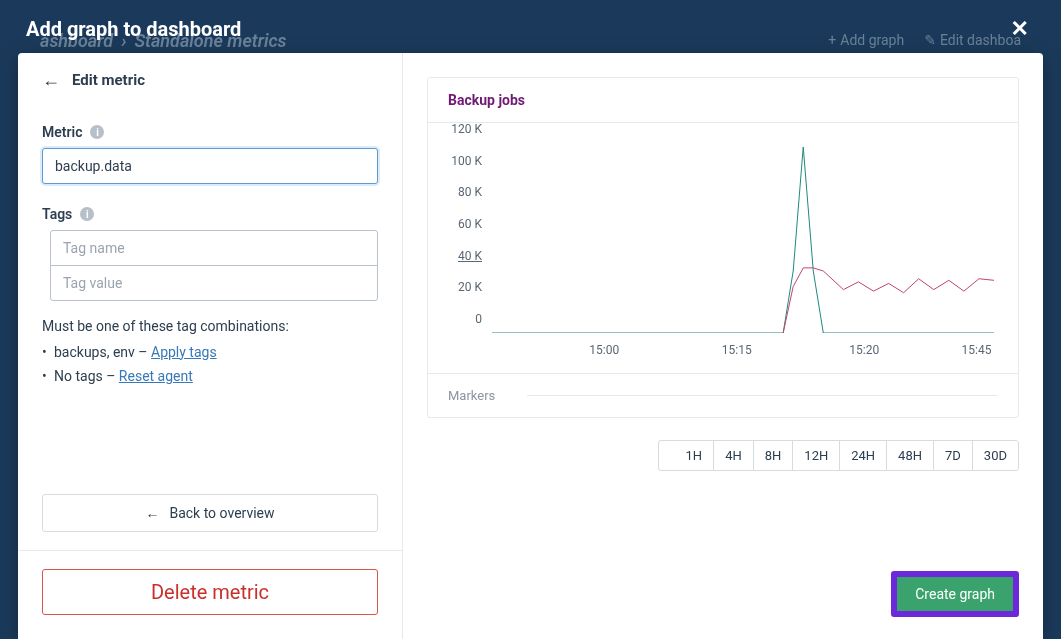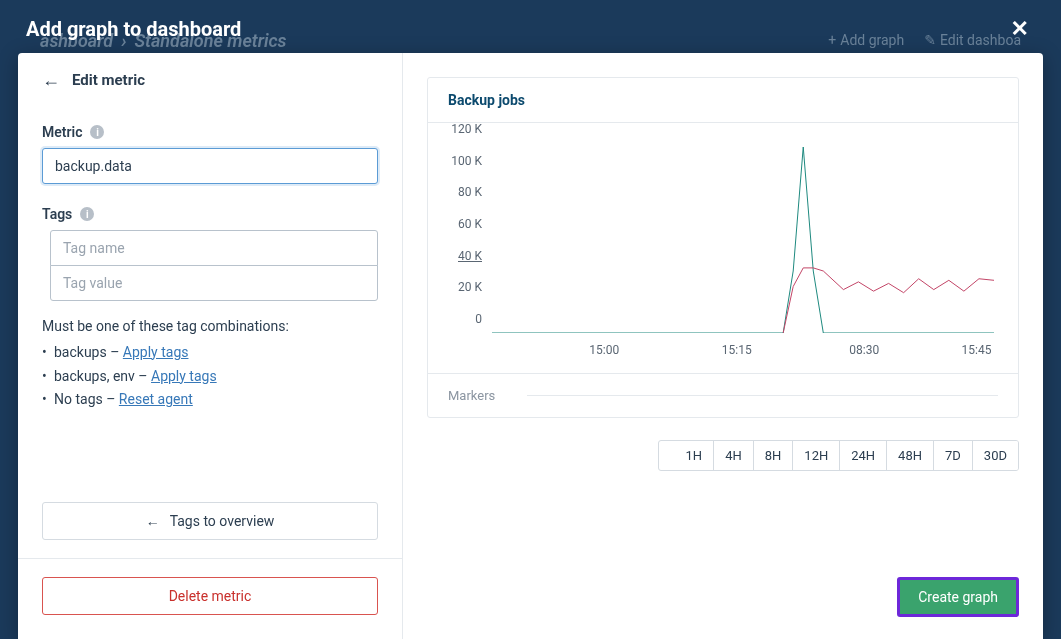--- a/index.html
+++ b/index.html
@@ -44,46 +44,46 @@
 .tag-combos { font-size: 14px; color: #2c3e50; line-height: 1.7; }
 .tag-combos .intro { margin-bottom: 2px; }
 .tag-combos li { list-style: none; padding-left: 12px; position: relative; }
 .tag-combos li::before { content: "•"; position: absolute; left: 0; color: #2c3e50; }
 .link { color: #3778b8; text-decoration: underline; cursor: pointer; }
 
 .overview-row { padding: 12px 24px 18px 24px; }
 .btn-outline { width: 100%; padding: 10px; border: 1px solid #d5dbe1; background: #fff; border-radius: 3px; font-size: 14px; color: #2c3e50; cursor: pointer; display: flex; align-items: center; justify-content: center; gap: 10px; }
 
 .delete-row { padding: 18px 24px 24px 24px; border-top: 1px solid #e5e9ed; }
-.btn-danger-outline { width: 100%; padding: 10px; border: 1px solid #d9534f; background: #fff; border-radius: 3px; font-size: 14px; color: #c9302c; cursor: pointer; }
+.btn-danger-outline { width: 100%; padding: 10px; border: 1px solid #d9534f; background: #fff; border-radius: 3px; font-size: 20px; color: #c9302c; cursor: pointer; }
 
 
 .right-panel { flex: 1; padding: 24px 24px 18px 24px; display: flex; flex-direction: column; position: relative; }
 .chart-card { border: 1px solid #e5e9ed; border-radius: 3px; }
-.chart-title { padding: 14px 20px; font-size: 14px; font-weight: 700; color: #0c4a6e; }
+.chart-title { padding: 14px 20px; font-size: 14px; font-weight: 700; color: #701a75; }
 .chart-body { border-top: 1px solid #e5e9ed; padding: 20px 16px 10px 16px; }
 .chart-plot { position: relative; height: 220px; }
 .y-axis { position: absolute; left: 0; top: 0; bottom: 30px; width: 42px; }
 .y-tick { position: absolute; right: 4px; transform: translateY(-50%); font-size: 12px; color: #5a6673; text-align: right; width: 100%; }
 .plot-area { position: absolute; left: 48px; right: 8px; top: 4px; bottom: 30px; }
 .x-axis { position: absolute; left: 48px; right: 0; bottom: 0; height: 24px; }
 .x-tick { position: absolute; top: 4px; transform: translateX(-50%); font-size: 12px; color: #5a6673; }
 svg.plot-svg { width: 100%; height: 100%; }
 
 .markers-row { border-top: 1px solid #e5e9ed; padding: 14px 20px; display: flex; align-items: center; gap: 32px; }
 .markers-label { font-size: 13px; color: #8b95a1; }
 .markers-line { flex: 1; height: 1px; background: #e5e9ed; }
 
 .range-row { margin-top: 22px; display: flex; justify-content: flex-end; }
 .range-group { display: flex; border: 1px solid #d5dbe1; border-radius: 3px; overflow: hidden; padding-left: 16px; }
 .range-btn { padding: 7px 11px; font-size: 13px; color: #2c3e50; background: #fff; border: none; border-right: 1px solid #d5dbe1; cursor: pointer; }
 .range-btn:last-child { border-right: none; }
 
 .footer-row { position: absolute; bottom: 22px; right: 24px; }
-.btn-primary { background: #3aa36d; color: #fff; border: 3px solid #6d28d9; padding: 9px 18px; border-radius: 3px; font-size: 14px; cursor: pointer; }
+.btn-primary { background: #3aa36d; color: #fff; border: 6px solid #6d28d9; padding: 9px 18px; border-radius: 3px; font-size: 14px; cursor: pointer; }
 </style>
 </head>
 <body>
 
 <div class="bg-layer">
   <div class="bg-breadcrumb">
     <span>ashboard</span>
     <span class="chev">›</span>
     <span>Standalone metrics</span>
   </div>
@@ -123,30 +123,29 @@
           <div class="label-row">
             <span>Tags</span>
             <span class="info-icon">i</span>
           </div>
           <div class="tag-inputs">
             <input class="text-input" placeholder="Tag name" style="">
             <input class="text-input" placeholder="Tag value" style="">
           </div>
           <div class="tag-combos">
             <div class="intro">Must be one of these tag combinations:</div>
-            <li><span>backups – </span><span class="link">Apply tags</span></li>
             <li><span>backups, env – </span><span class="link">Apply tags</span></li>
             <li><span>No tags – </span><span class="link">Reset agent</span></li>
           </div>
         </div>
       </div>
       <div class="overview-row">
         <button class="btn-outline">
           <span>←</span>
-          <span>Tags to overview</span>
+          <span>Back to overview</span>
         </button>
       </div>
       <div class="delete-row">
         <button class="btn-danger-outline">Delete metric</button>
       </div>
     </div>
 
     <div class="right-panel">
       <div class="chart-card">
         <div class="chart-title">Backup jobs</div>
@@ -163,21 +162,21 @@
               </div>
             <div class="plot-area">
               <svg class="plot-svg" id="plot-svg" viewBox="0 0 100 100" preserveAspectRatio="none">
                   <path d="M0,100 L57.99999999999999,100 L60,66.66666666666667 L62,0 L64,66.66666666666667 L66,100 L100,100 " stroke="#1e897f" stroke-width="1" fill="none" vector-effect="non-scaling-stroke"></path>
                   <path d="M57.99999999999999,100 L60,75 L62,65 L64,65 L66,66.66666666666667 L70,76.66666666666667 L73,72.5 L76,77.5 L79,73.33333333333333 L82,78.33333333333333 L85,70.83333333333333 L88,76.66666666666667 L91,71.66666666666667 L94,77.5 L97,70.83333333333333 L100,71.66666666666667 " stroke="#c34567" stroke-width="1" fill="none" vector-effect="non-scaling-stroke"></path>
                 </svg>
             </div>
             <div class="x-axis" id="x-axis">
                 <div class="x-tick" style="left: 22%;">15:00</div>
                 <div class="x-tick" style="left: 48%;">15:15</div>
-                <div class="x-tick" style="left: 73%;">08:30</div>
+                <div class="x-tick" style="left: 73%;">15:20</div>
                 <div class="x-tick" style="left: 95%;">15:45</div>
               </div>
           </div>
         </div>
         <div class="markers-row">
           <span class="markers-label">Markers</span>
           <div class="markers-line"></div>
         </div>
       </div>
 

